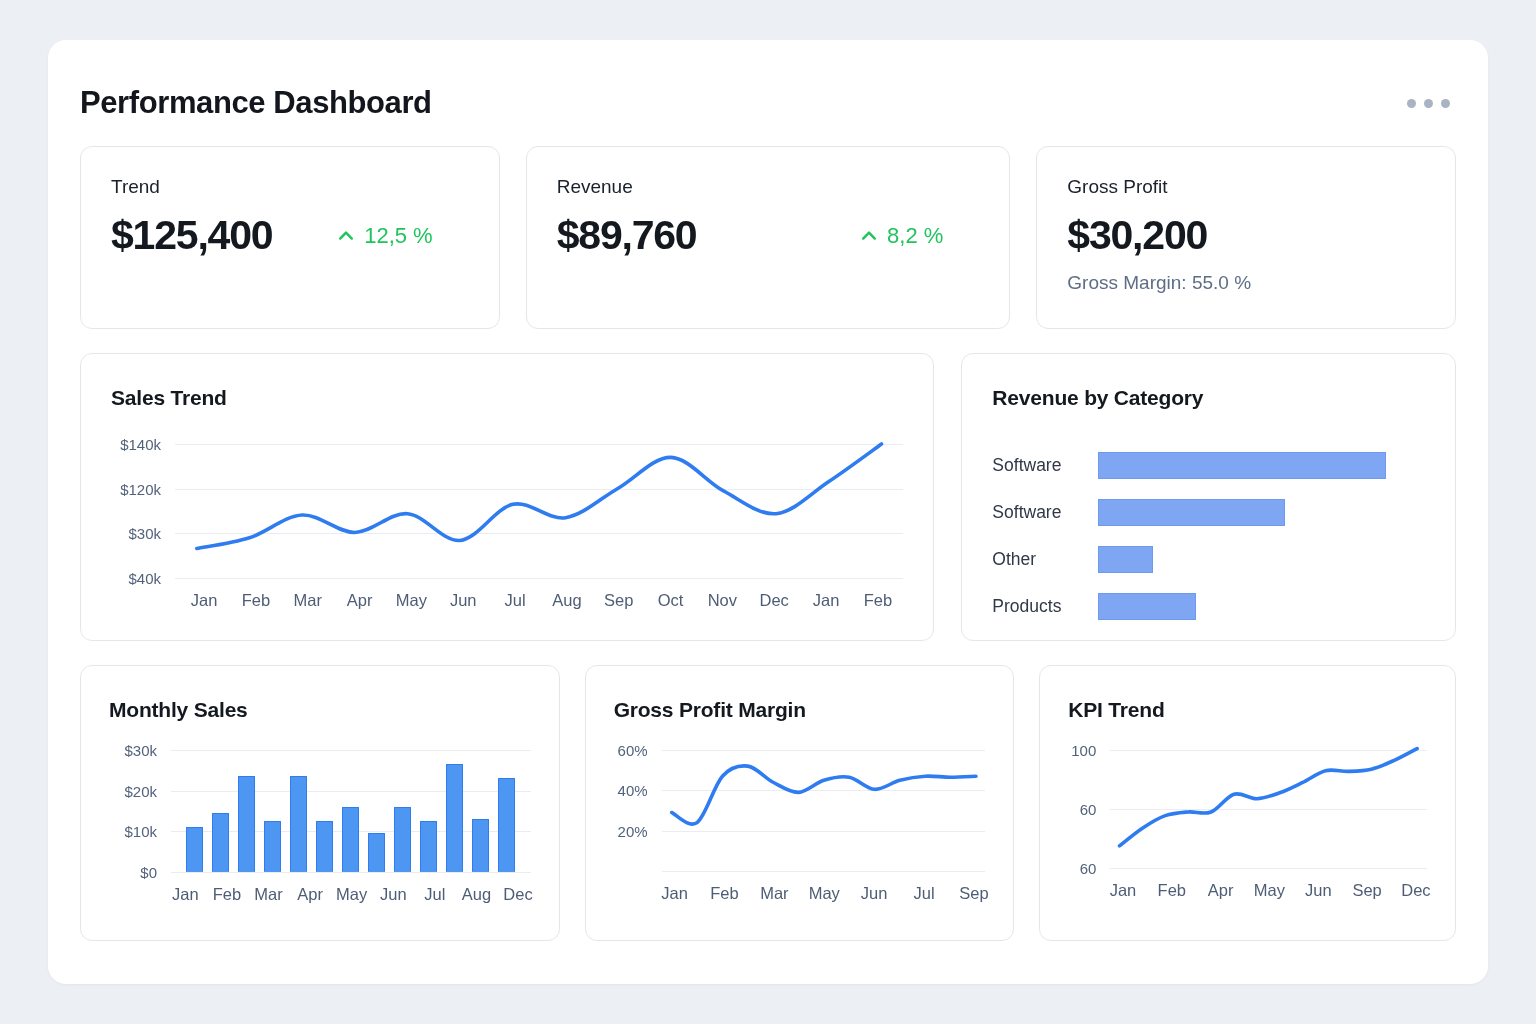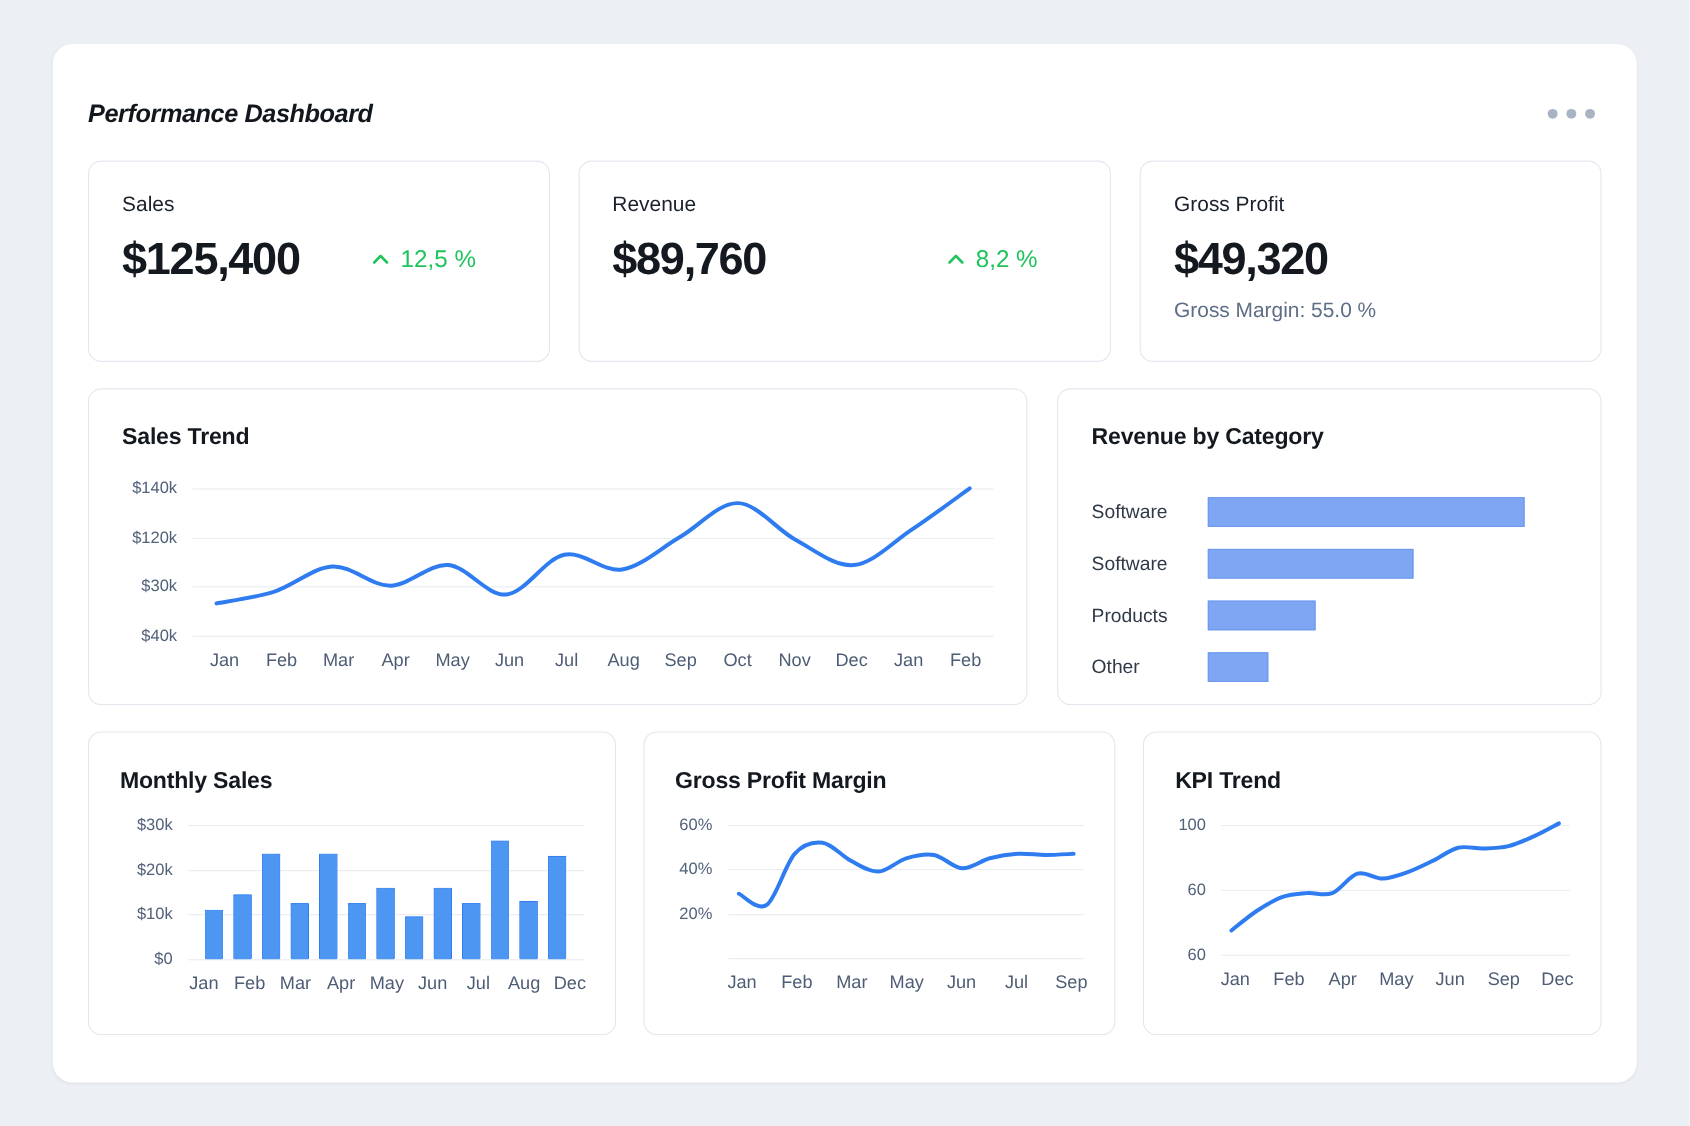--- a/index.html
+++ b/index.html
@@ -14,21 +14,21 @@
   .dashboard {
     width: 100%; height: 100%;
     background: #FFFFFF;
     border-radius: 18px;
     padding: 32px 32px 40px;
     box-shadow: 0 1px 3px rgba(16,24,40,.05);
   }
 
   
   .dash-header { display: flex; align-items: center; justify-content: space-between; height: 62px; }
-  .dash-title { margin: 0; font-size: 23px; font-weight: 700; letter-spacing: -0.4px; color: #12161D; font-style: italic; }
+  .dash-title { margin: 0; font-size: 31px; font-weight: 700; letter-spacing: -0.4px; color: #12161D; }
   .menu-btn { display: flex; gap: 8px; align-items: center; background: none; border: none; padding: 10px 6px; cursor: pointer; }
   .menu-dot { width: 9px; height: 9px; border-radius: 50%; background: #A8B4C4; }
 
   
   .kpi-row { display: grid; grid-template-columns: 420fr 485fr 420fr; gap: 26px; margin-top: 12px; }
   .mid-row { display: grid; grid-template-columns: 855fr 495fr; gap: 27px; margin-top: 24px; }
   .bottom-row { display: grid; grid-template-columns: 480fr 430fr 417fr; gap: 25px; margin-top: 24px; }
 
   .card { background: #fff; border: 1px solid #E3E7ED; border-radius: 12px; }
 
@@ -77,21 +77,21 @@
       <h1 class="dash-title">Performance Dashboard</h1>
       <button class="menu-btn" aria-label="More options">
         <span class="menu-dot"></span>
         <span class="menu-dot"></span>
         <span class="menu-dot"></span>
       </button>
     </div>
 
     <div class="kpi-row">
       <section class="card kpi-card">
-        <div class="kpi-label">Sales</div>
+        <div class="kpi-label">Trend</div>
         <div class="kpi-value-row">
           <div class="kpi-value">$125,400</div>
           <div class="kpi-delta">
             <svg class="chev" viewBox="0 0 16 11">
                 <path d="M2.2 8.6 L8 2.6 L13.8 8.6"></path>
               </svg>
             <span>12,5 %</span>
           </div>
         </div>
       </section>
@@ -105,21 +105,21 @@
                 <path d="M2.2 8.6 L8 2.6 L13.8 8.6"></path>
               </svg>
             <span>8,2 %</span>
           </div>
         </div>
       </section>
 
       <section class="card kpi-card">
         <div class="kpi-label">Gross Profit</div>
         <div class="kpi-value-row">
-          <div class="kpi-value">$49,320</div>
+          <div class="kpi-value">$30,200</div>
         </div>
         <div class="kpi-subtitle">Gross Margin: 55.0 %</div>
       </section>
     </div>
 
     <div class="mid-row">
       <section class="card chart-card">
         <h2 class="chart-title">Sales Trend</h2>
         <div class="chart" style="--plot-h:134px; --ylab-w:64px;">
             <div class="c-body">
@@ -167,29 +167,29 @@
                 <div class="hb-bar" style="width: 88%;"></div>
               </div>
             </div>
             <div class="hb-row">
               <span class="hb-label">Software</span>
               <div class="hb-track">
                 <div class="hb-bar" style="width: 57.2%;"></div>
               </div>
             </div>
             <div class="hb-row">
+              <span class="hb-label">Other</span>
+              <div class="hb-track">
+                <div class="hb-bar" style="width: 16.72%;"></div>
+              </div>
+            </div>
+            <div class="hb-row">
               <span class="hb-label">Products</span>
               <div class="hb-track">
                 <div class="hb-bar" style="width: 29.92%;"></div>
-              </div>
-            </div>
-            <div class="hb-row">
-              <span class="hb-label">Other</span>
-              <div class="hb-track">
-                <div class="hb-bar" style="width: 16.72%;"></div>
               </div>
             </div>
           </div>
       </section>
     </div>
 
     <div class="bottom-row">
       <section class="card chart-card">
         <h2 class="chart-title">Monthly Sales</h2>
         <div class="chart" style="--plot-h:122px; --ylab-w:62px;">

